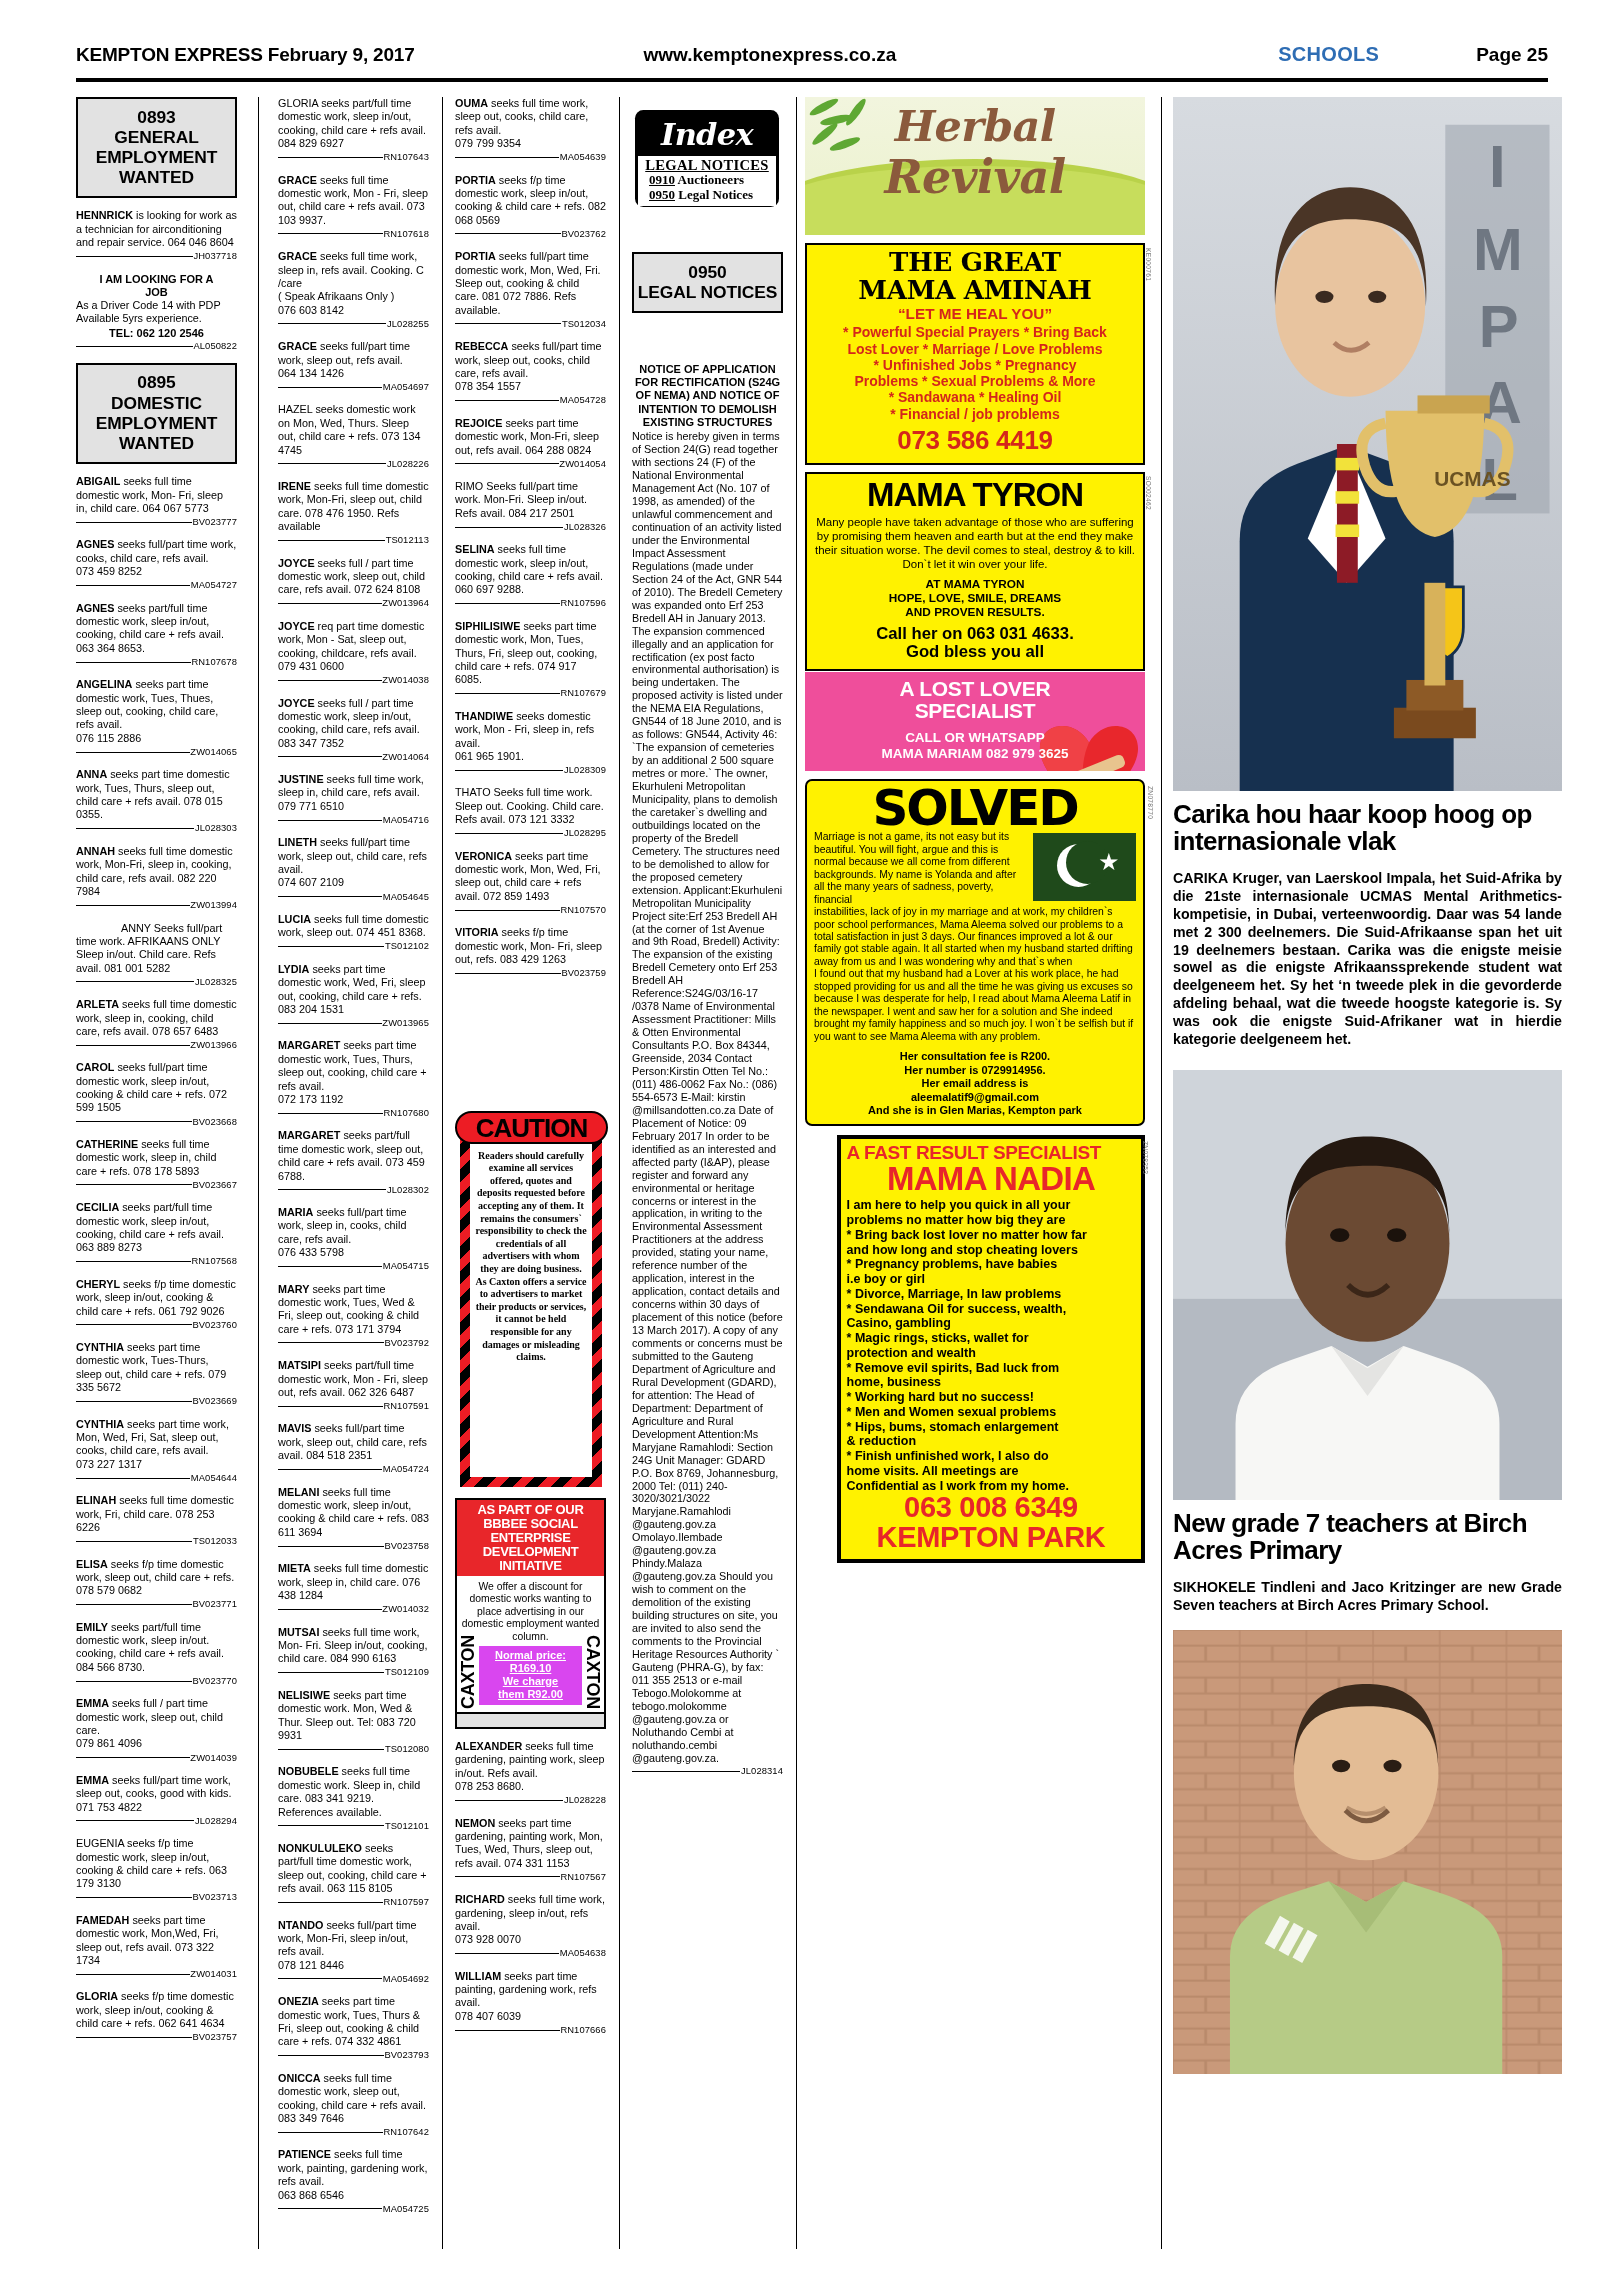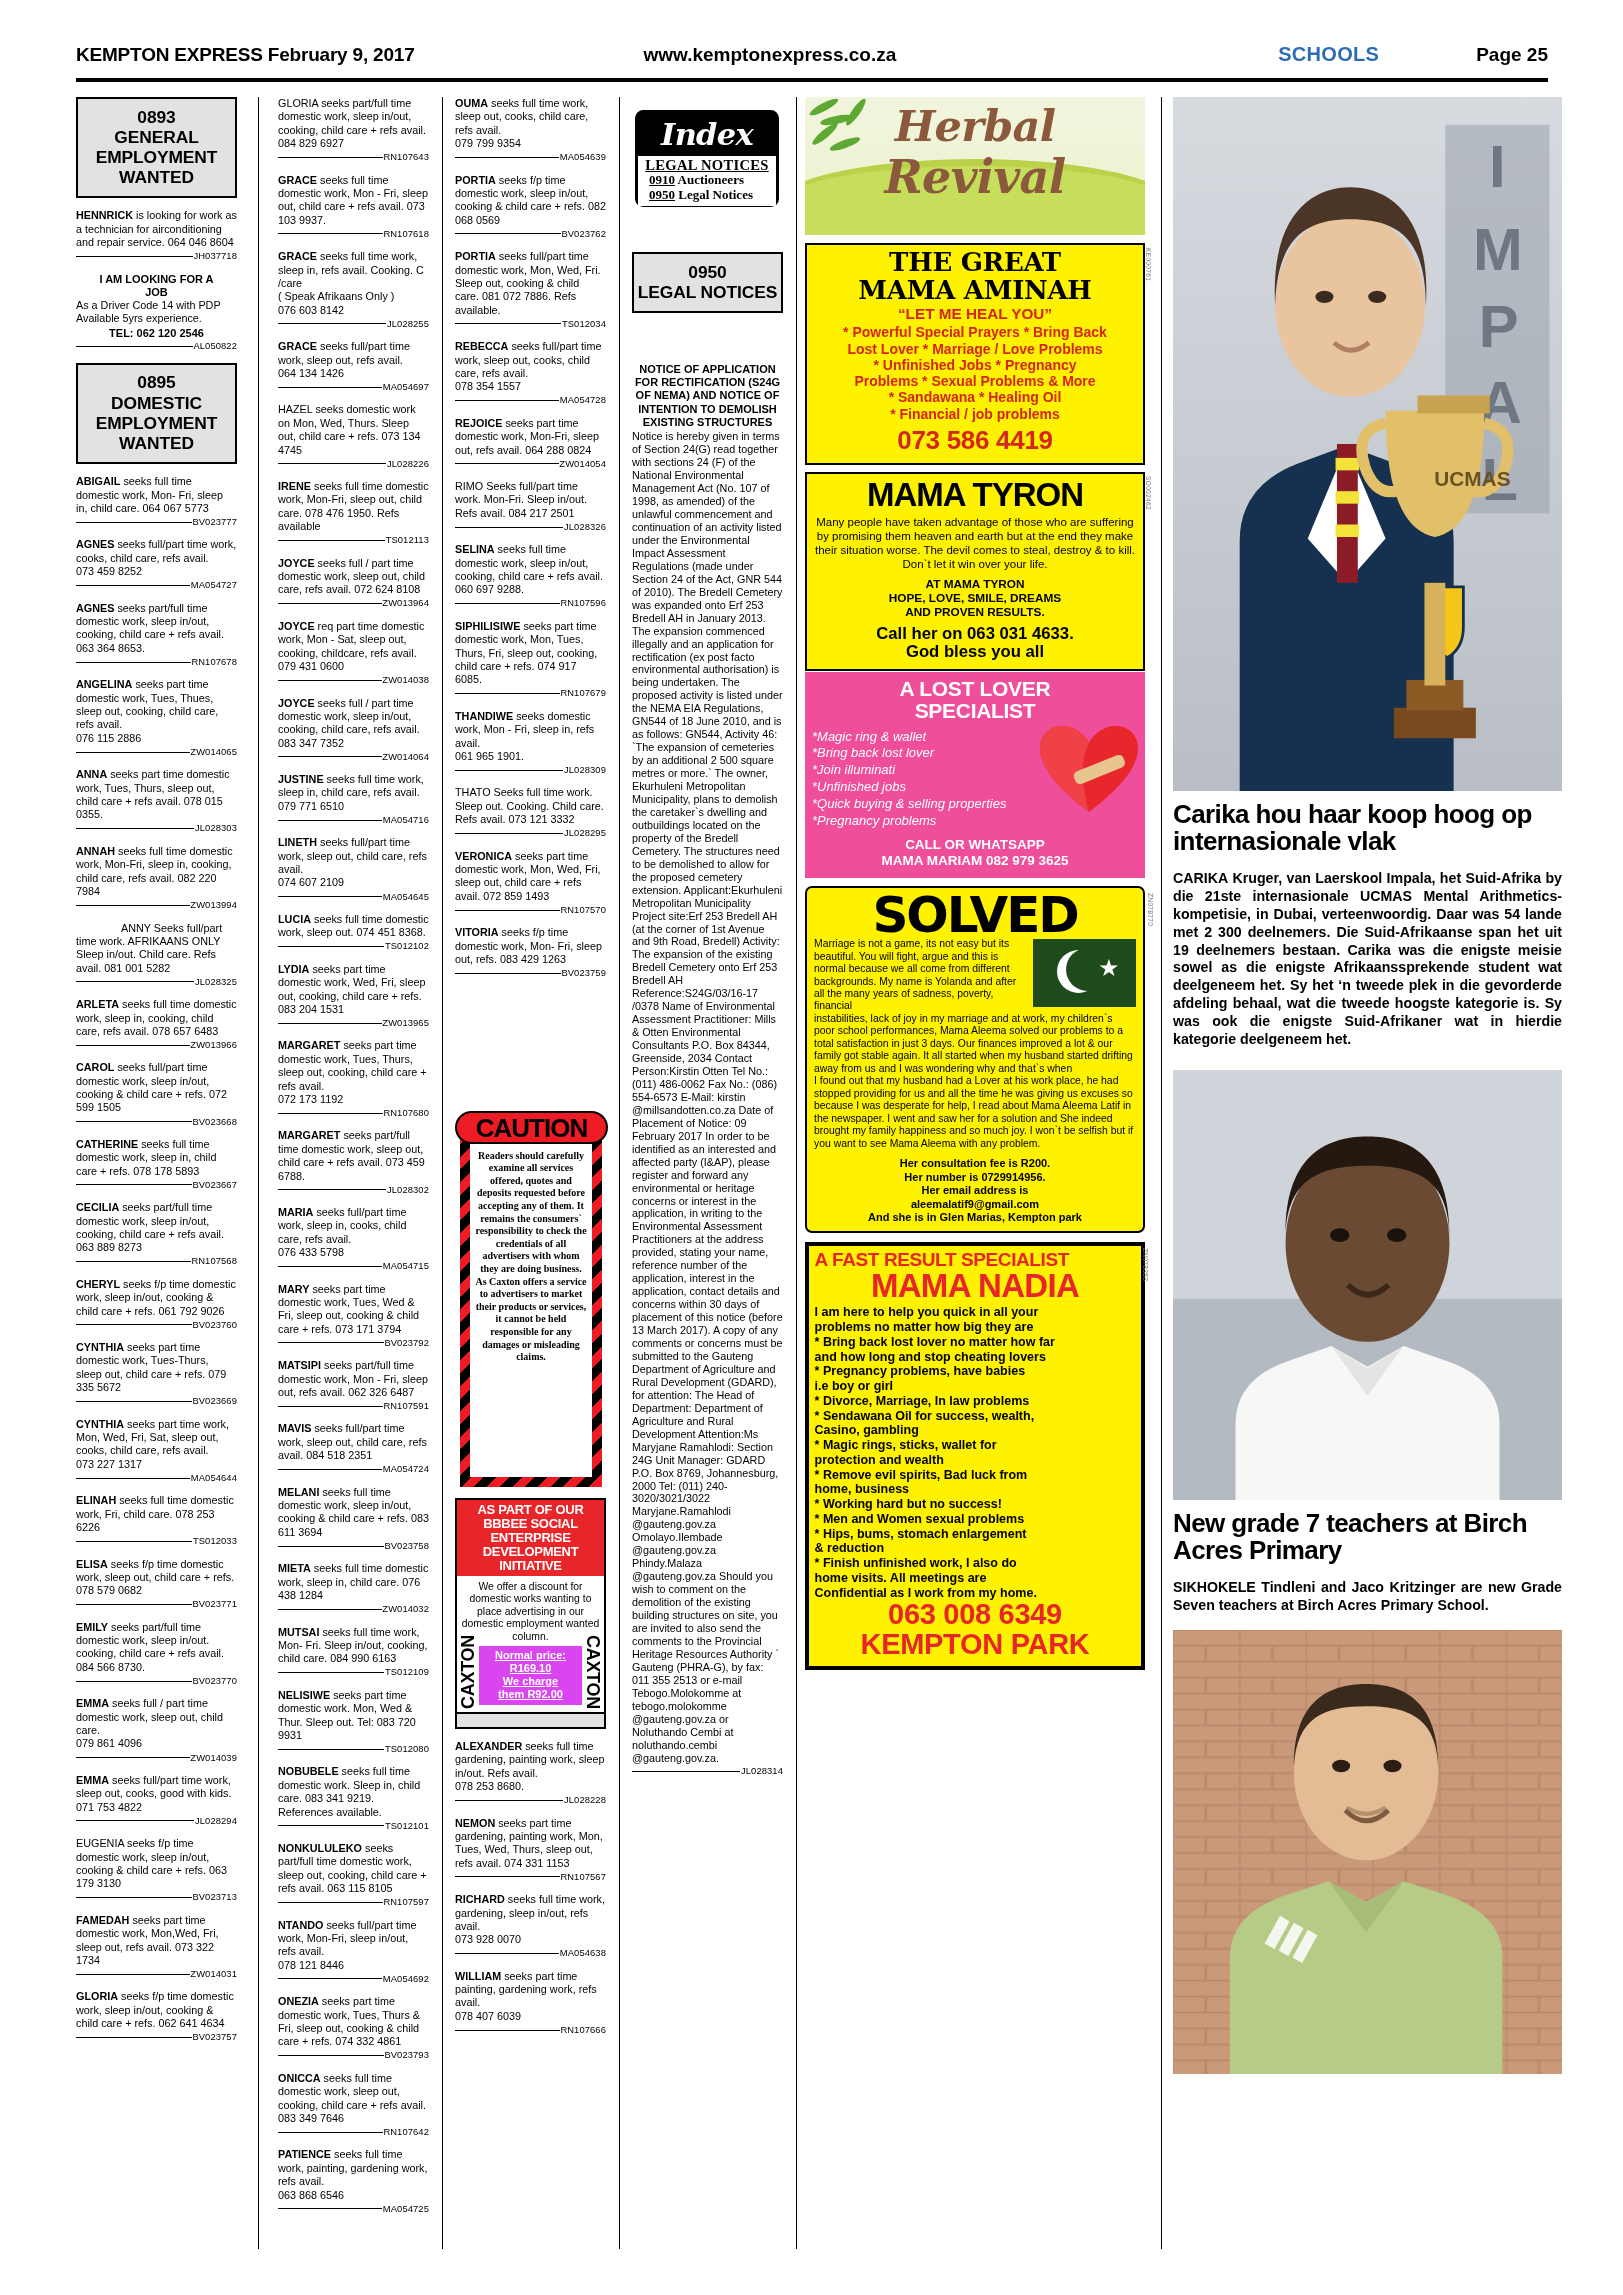--- a/index.html
+++ b/index.html
@@ -860,28 +860,20 @@
   </div>
 
   <div class="ad-pink" style="margin-top:1px;">
     <div class="lost-h">A LOST LOVER</div>
     <div class="lost-h">SPECIALIST</div>
     <svg class="heart" viewBox="0 0 100 92">
       <path d="M50 88 C10 58 2 38 2 26 C2 12 12 4 24 4 C34 4 44 10 50 20 C56 10 66 4 76 4 C88 4 98 12 98 26 C98 38 90 58 50 88Z" fill="#E8272C"></path>
       <path d="M50 88 C10 58 2 38 2 26 C2 12 12 4 24 4 C34 4 44 10 50 20 C44 34 40 52 50 88Z" fill="#F04146"></path>
       <rect x="34" y="40" width="52" height="13" rx="5" fill="#E8C48E" transform="rotate(-22 60 46)"></rect>
     </svg>
-    <div class="lost-list" id="lost-list">
-        <div>*Magic ring &amp; wallet</div>
-        <div>*Bring back lost lover</div>
-        <div>*Join illuminati</div>
-        <div>*Unfinished jobs</div>
-        <div>*Quick buying &amp; selling properties</div>
-        <div>*Pregnancy problems</div>
-      </div>
     <div class="lost-call">CALL OR WHATSAPP</div>
     <div class="lost-call" style="margin-top:0">MAMA MARIAM 082 979 3625</div>
     <span class="sidecode" style="top:2.8px;right:-7px;">KE000714</span>
   </div>
 
   <div style="margin-top:8.3px; position:relative;">
     <div id="solved-wrap">
       <div class="solved-h">SOLVED</div>
       <div class="solved-flag">
         <div class="moon"></div>
@@ -895,21 +887,21 @@
           <div>Her consultation fee is R200.</div>
           <div>Her number is 0729914956.</div>
           <div>Her email address is</div>
           <div>aleemalatif9@gmail.com</div>
           <div>And she is in Glen Marias, Kempton park</div>
         </div>
     </div>
     <span class="sidecode" style="top:7px;">ZN078770</span>
   </div>
 
-  <div class="ad-yellow" style="margin-top:8.3px; position:relative; border-width:4.2px;">
+  <div class="ad-yellow" style="margin-top:8.3px; position:relative; border-width:4.2px;margin-left:32px;">
     <div class="nadia-top">A FAST RESULT SPECIALIST</div>
     <div class="nadia-h">MAMA NADIA</div>
     <div class="nadia-list" id="nadia-list">
         <div>I am here to help you quick in all your</div>
         <div>problems no matter how big they are</div>
         <div>* Bring back lost lover no matter how far</div>
         <div>and how long and stop cheating lovers</div>
         <div>* Pregnancy problems, have babies</div>
         <div>i.e boy or girl</div>
         <div>* Divorce, Marriage, In law problems</div>

